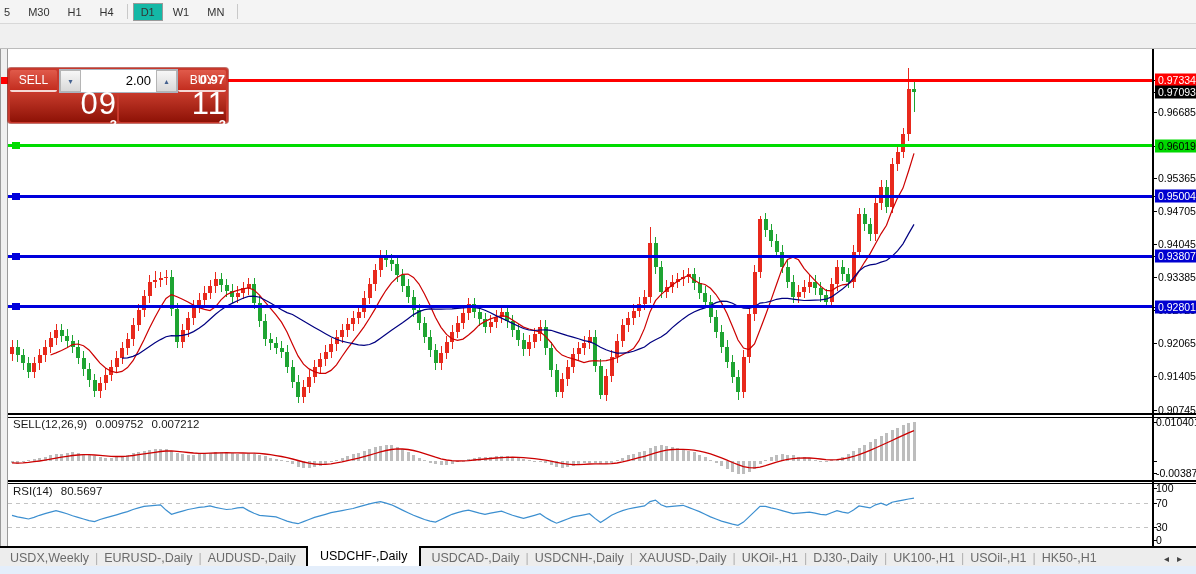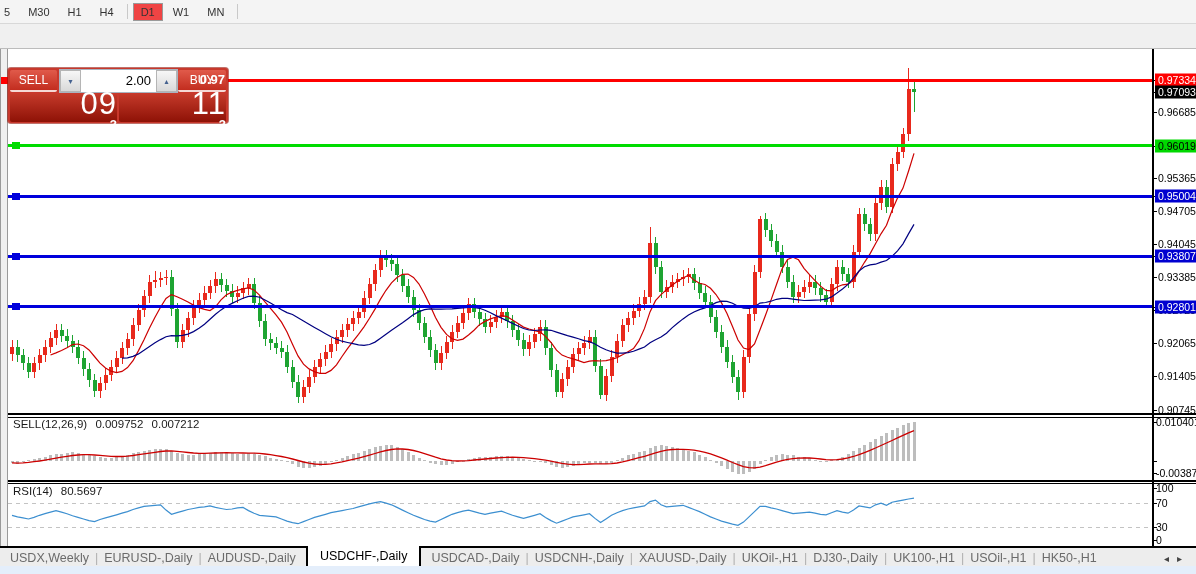--- a/index.html
+++ b/index.html
@@ -2,21 +2,21 @@
 <html><head>
 <meta charset="utf-8">
 <style>
   html,body{margin:0;padding:0;width:1196px;height:574px;overflow:hidden;
     font-family:"Liberation Sans",sans-serif;background:#f0f0f0;position:relative;}
   #root{position:absolute;inset:0;}
   
   #toolbar{position:absolute;left:0;top:0;width:1196px;height:23px;background:#f4f4f4;
     border-bottom:1px solid #d8d8d8;display:flex;align-items:center;font-size:11px;color:#333;}
   .tf{padding:3px 8px;margin:0 1px;cursor:default;}
-  .tf.active{background:#ef4444;border:1px solid #9a9a9a;padding:2px 7px;}
+  .tf.active{background:#14b8a6;border:1px solid #9a9a9a;padding:2px 7px;}
   .tf-sep{width:1px;height:15px;background:#c9c9c9;margin:0 4px;}
   
   #frame{position:absolute;left:0;top:24px;width:1196px;height:522px;}
   svg{position:absolute;left:0;top:0;}
   
   #chart-title{position:absolute;left:13px;top:28px;font-size:12px;color:#000;white-space:nowrap;}
   #chart-title span{margin-right:5px;}
   .pane-title{position:absolute;font-size:11.5px;color:#1a1a1a;white-space:nowrap;}
   .pane-title span{margin-right:5px;}
   

